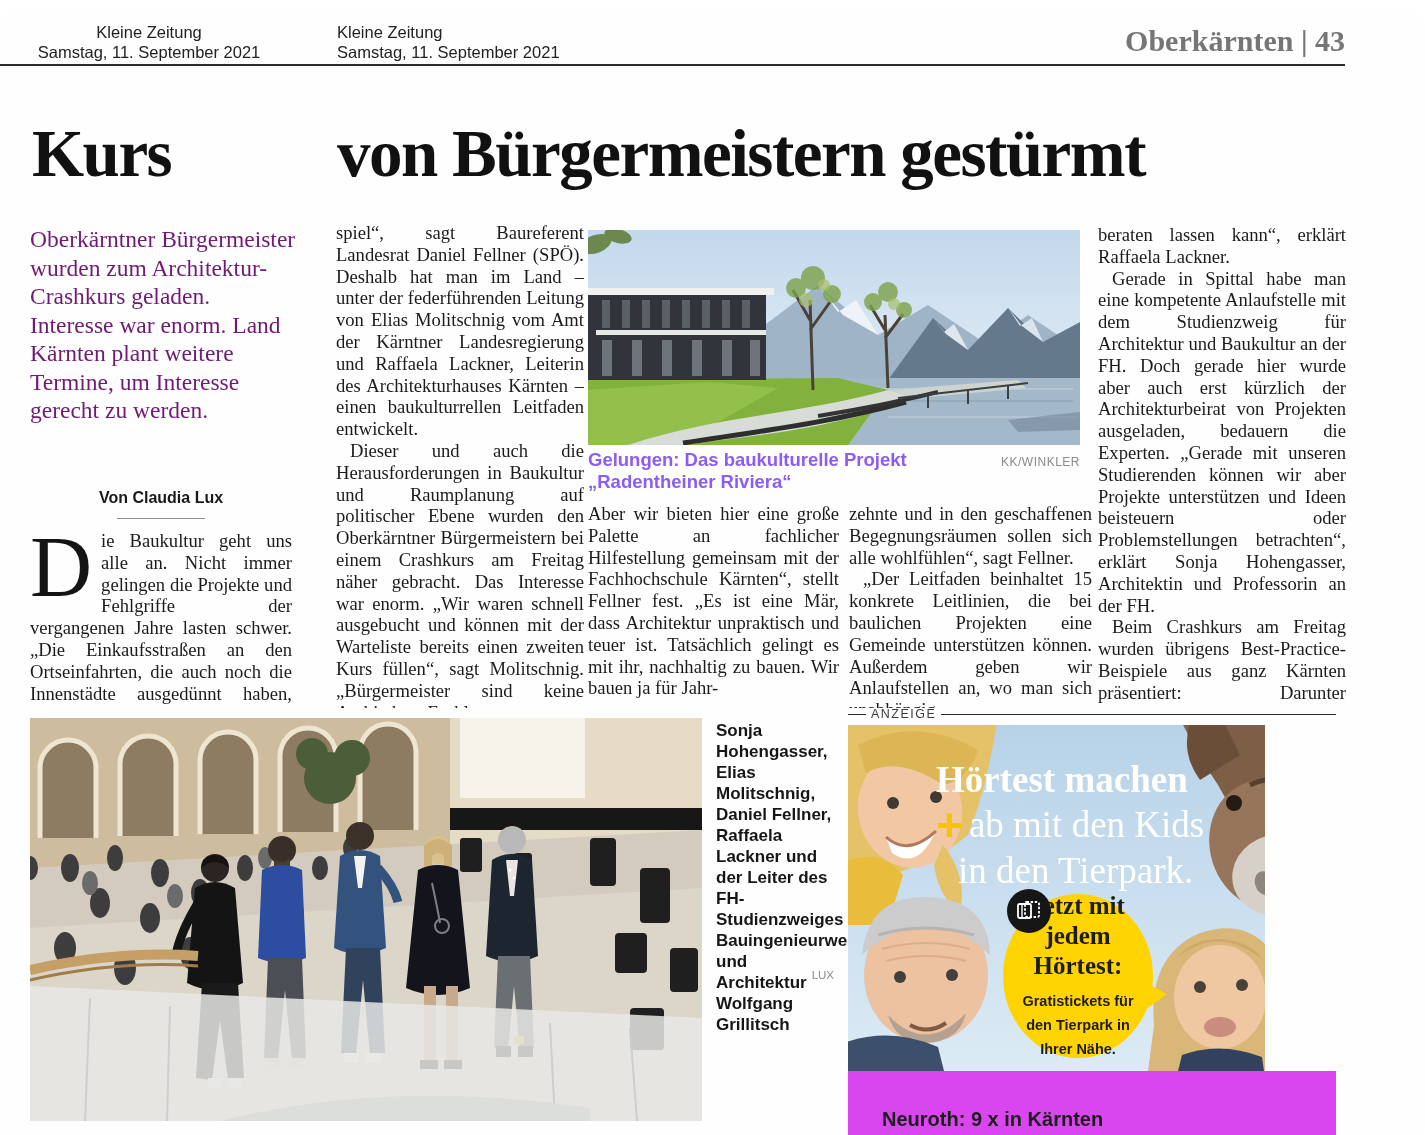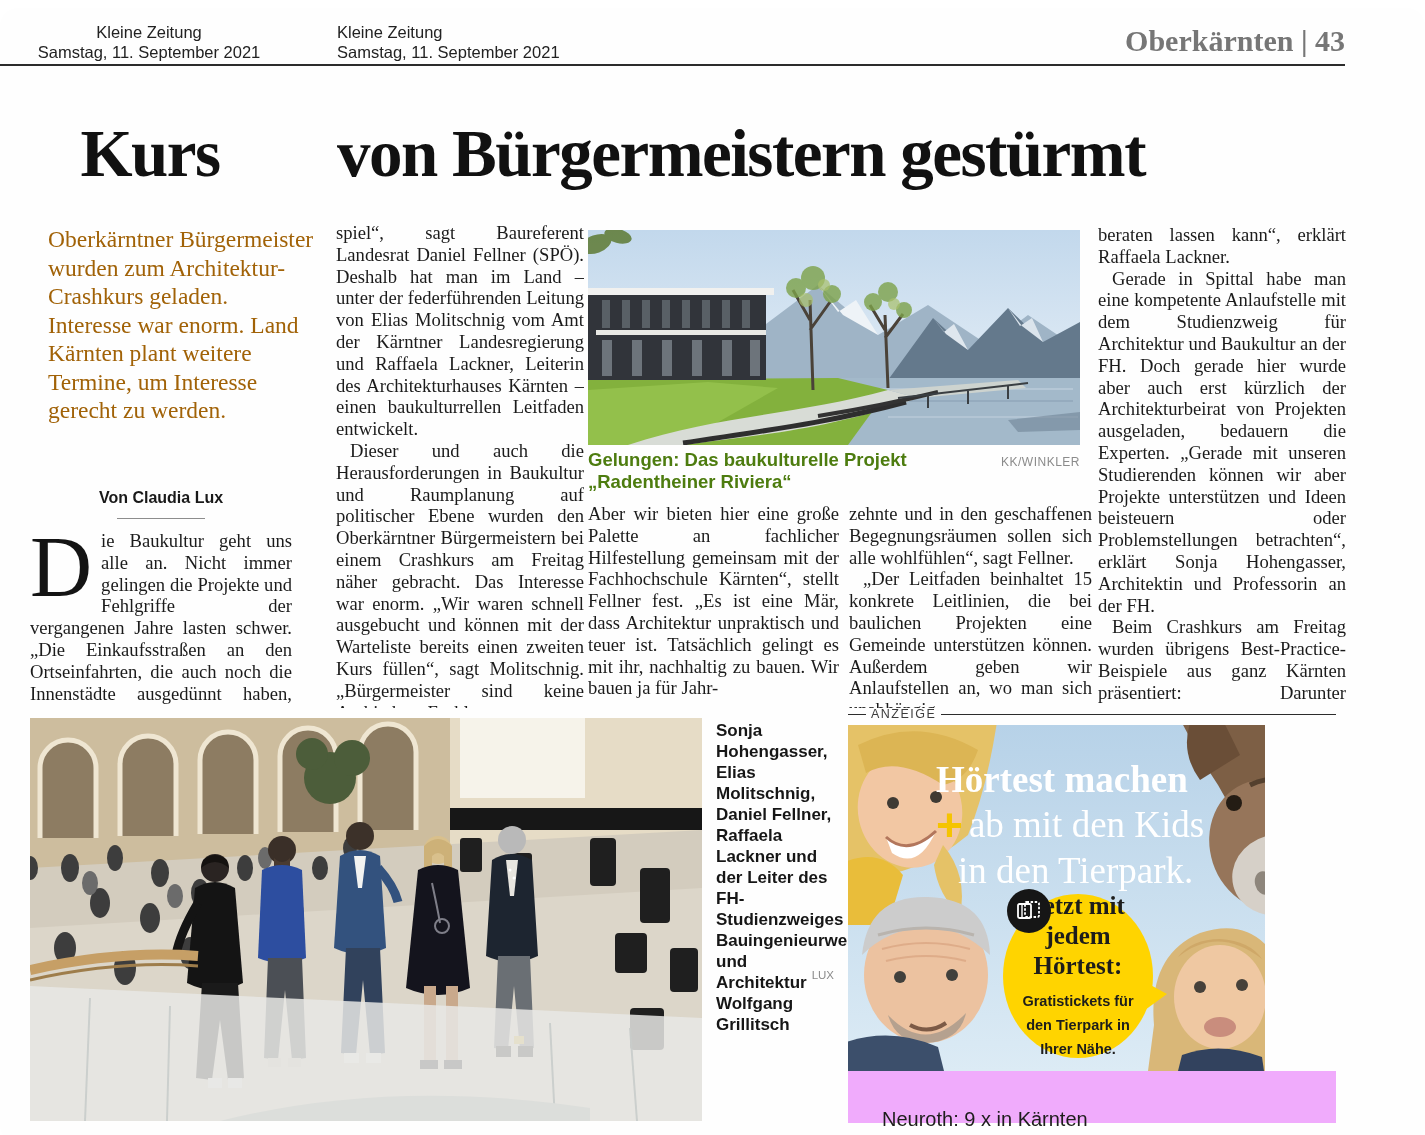--- a/index.html
+++ b/index.html
@@ -18,27 +18,27 @@
     right:80px; top:16px; font-family:"Liberation Serif", serif; font-weight:bold;
     font-size:30px; color:#767676; letter-spacing:0;
   }
   .rule-top { left:0; top:56px; width:1345px; height:2px; background:#2c2c2c; }
 
   
   .headline {
     font-family:"Liberation Serif", serif; font-weight:bold; color:#111;
     font-size:67px; letter-spacing:-1.5px; white-space:nowrap; line-height:1;
   }
-  .headline-kicker { left:19px; top:112px; width:262px; text-align:center; }
+  .headline-kicker { left:32px; top:112px; width:262px; text-align:left; }
   .headline-main   { left:337px; top:112px; }
 
   
   .lead {
-    left:48px; top:217px; width:268px; font-size:23.5px; line-height:28.5px;
-    color:#a16207; hyphens:auto;
+    left:30px; top:217px; width:268px; font-size:23.5px; line-height:28.5px;
+    color:#701a75; hyphens:auto;
   }
   .byline { left:30px; top:481px; width:262px; text-align:center;
     font-family:"Liberation Sans", sans-serif; font-weight:bold; font-size:16px; color:#191919; }
   .byline-rule { left:117px; top:510px; width:88px; height:1px; background:#8d8d8d; }
 
   
   .col {
     font-size:18.6px; line-height:21.8px; text-align:justify; color:#1b1b1b;
     hyphens:auto; overflow:hidden;
   }
@@ -53,21 +53,21 @@
     font-family:"Liberation Serif", serif; color:#141414;
   }
 
   
   .photo { overflow:hidden; background:#cfd8df; }
   .photo svg { display:block; }
   .photo-lake  { left:588px; top:222px; width:492px; height:215px; }
   .photo-group { left:30px;  top:710px; width:672px; height:403px; }
 
   .caption-row { left:588px; top:441px; width:492px; display:flex; justify-content:space-between; align-items:baseline; }
-  .caption { font-family:"Liberation Sans", sans-serif; font-weight:bold; font-size:18.5px; color:#4d7c0f; }
+  .caption { font-family:"Liberation Sans", sans-serif; font-weight:bold; font-size:18.5px; color:#8b5cf6; }
   .credit  { font-family:"Liberation Sans", sans-serif; font-size:12px; color:#8b8b8b; letter-spacing:.5px; }
 
   .caption-group { left:716px; top:712px; width:122px;
     font-family:"Liberation Sans", sans-serif; font-weight:bold; font-size:17px; line-height:21px; color:#161616; }
   .credit-group { left:716px; top:961px; width:118px; text-align:right;
     font-family:"Liberation Sans", sans-serif; font-size:11.5px; color:#8b8b8b; }
 
   
   .ad-label-row { left:848px; top:699px; width:488px; display:flex; align-items:center; gap:5px; }
   .ad-label-row .dash { height:1px; background:#2c2c2c; }
@@ -92,22 +92,22 @@
   }
   .ad-bubble::after { content:""; position:absolute; right:-14px; top:88px;
     width:0; height:0; border-top:12px solid transparent; border-bottom:16px solid transparent; border-left:22px solid #ffd400; }
   .ad-bubble-title { font-weight:bold; font-size:25px; line-height:30px; width:128px;
     font-family:"Liberation Serif", serif; }
   .ad-bubble-sub { font-weight:bold; font-size:14.5px; line-height:24px; width:132px; margin-top:8px; }
   .ad-ticket-circle {
     position:absolute; left:159px; top:164px; width:44px; height:44px; border-radius:50%;
     background:#161616; display:flex; align-items:center; justify-content:center;
   }
-  .ad-footer { left:848px; top:1063px; width:488px; height:52px; background:#f0abfc;
-    padding:36px 0 0 34px; font-family:"Liberation Sans", sans-serif; font-weight:normal;
+  .ad-footer { left:848px; top:1063px; width:488px; height:64px; background:#d946ef;
+    padding:36px 0 0 34px; font-family:"Liberation Sans", sans-serif; font-weight:bold;
     font-size:20px; line-height:25px; color:#1d1d1b; }
 
   .rule-bottom { left:330px; top:1129px; width:515px; height:2px; background:#2c2c2c; }
 </style>
 </head>
 <body>
 
 <div class="page">
 
   <div class="abs masthead masthead-1">

